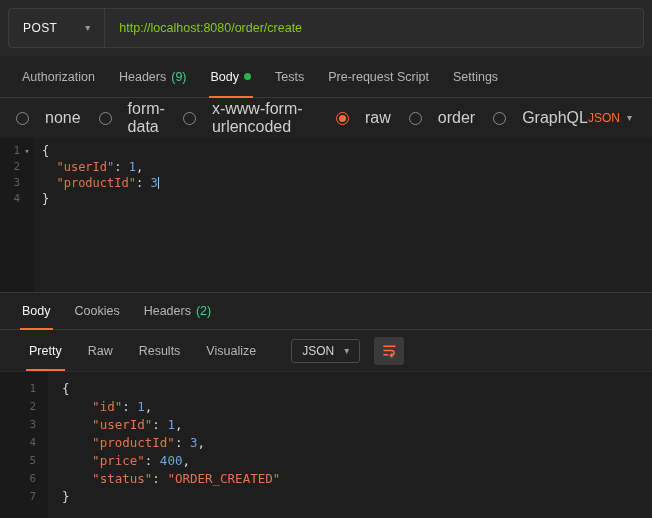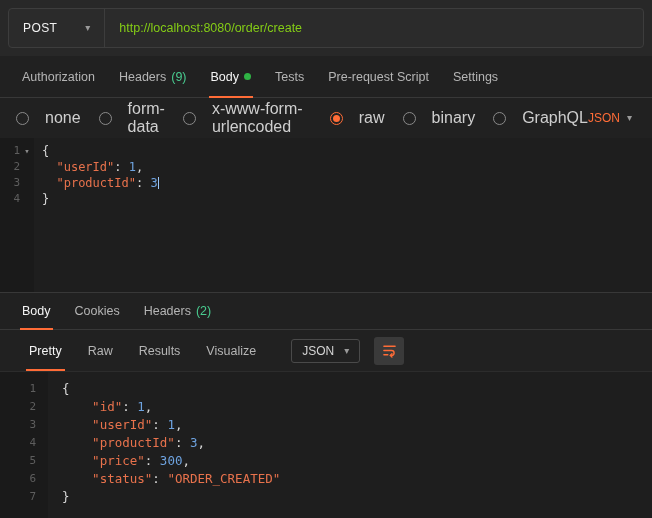--- a/index.html
+++ b/index.html
@@ -121,21 +121,21 @@
         <label class="radio">
           <span class="rb"></span>
           <span class="rlabel">x-www-form-urlencoded</span>
         </label>
         <label class="radio sel">
           <span class="rb"></span>
           <span class="rlabel">raw</span>
         </label>
         <label class="radio">
           <span class="rb"></span>
-          <span class="rlabel">binary</span>
+          <span class="rlabel">order</span>
         </label>
         <label class="radio">
           <span class="rb"></span>
           <span class="rlabel">GraphQL</span>
         </label>
       </div>
     <div class="lang">
       <span>JSON</span>
       <span class="caret">▾</span>
     </div>
@@ -222,21 +222,21 @@
           <span class="code"><span class="tok-p">    </span><span class="tok-k">"userId"</span><span class="tok-p">: </span><span class="tok-n">1</span><span class="tok-p">,</span></span>
         </div>
         <div class="code-line">
           <span class="ln">4</span>
           <span class="fold"></span>
           <span class="code"><span class="tok-p">    </span><span class="tok-k">"productId"</span><span class="tok-p">: </span><span class="tok-n">3</span><span class="tok-p">,</span></span>
         </div>
         <div class="code-line">
           <span class="ln">5</span>
           <span class="fold"></span>
-          <span class="code"><span class="tok-p">    </span><span class="tok-k">"price"</span><span class="tok-p">: </span><span class="tok-n">300</span><span class="tok-p">,</span></span>
+          <span class="code"><span class="tok-p">    </span><span class="tok-k">"price"</span><span class="tok-p">: </span><span class="tok-n">400</span><span class="tok-p">,</span></span>
         </div>
         <div class="code-line">
           <span class="ln">6</span>
           <span class="fold"></span>
           <span class="code"><span class="tok-p">    </span><span class="tok-k">"status"</span><span class="tok-p">: </span><span class="tok-s">"ORDER_CREATED"</span></span>
         </div>
         <div class="code-line">
           <span class="ln">7</span>
           <span class="fold"></span>
           <span class="code"><span class="tok-p">}</span></span>

